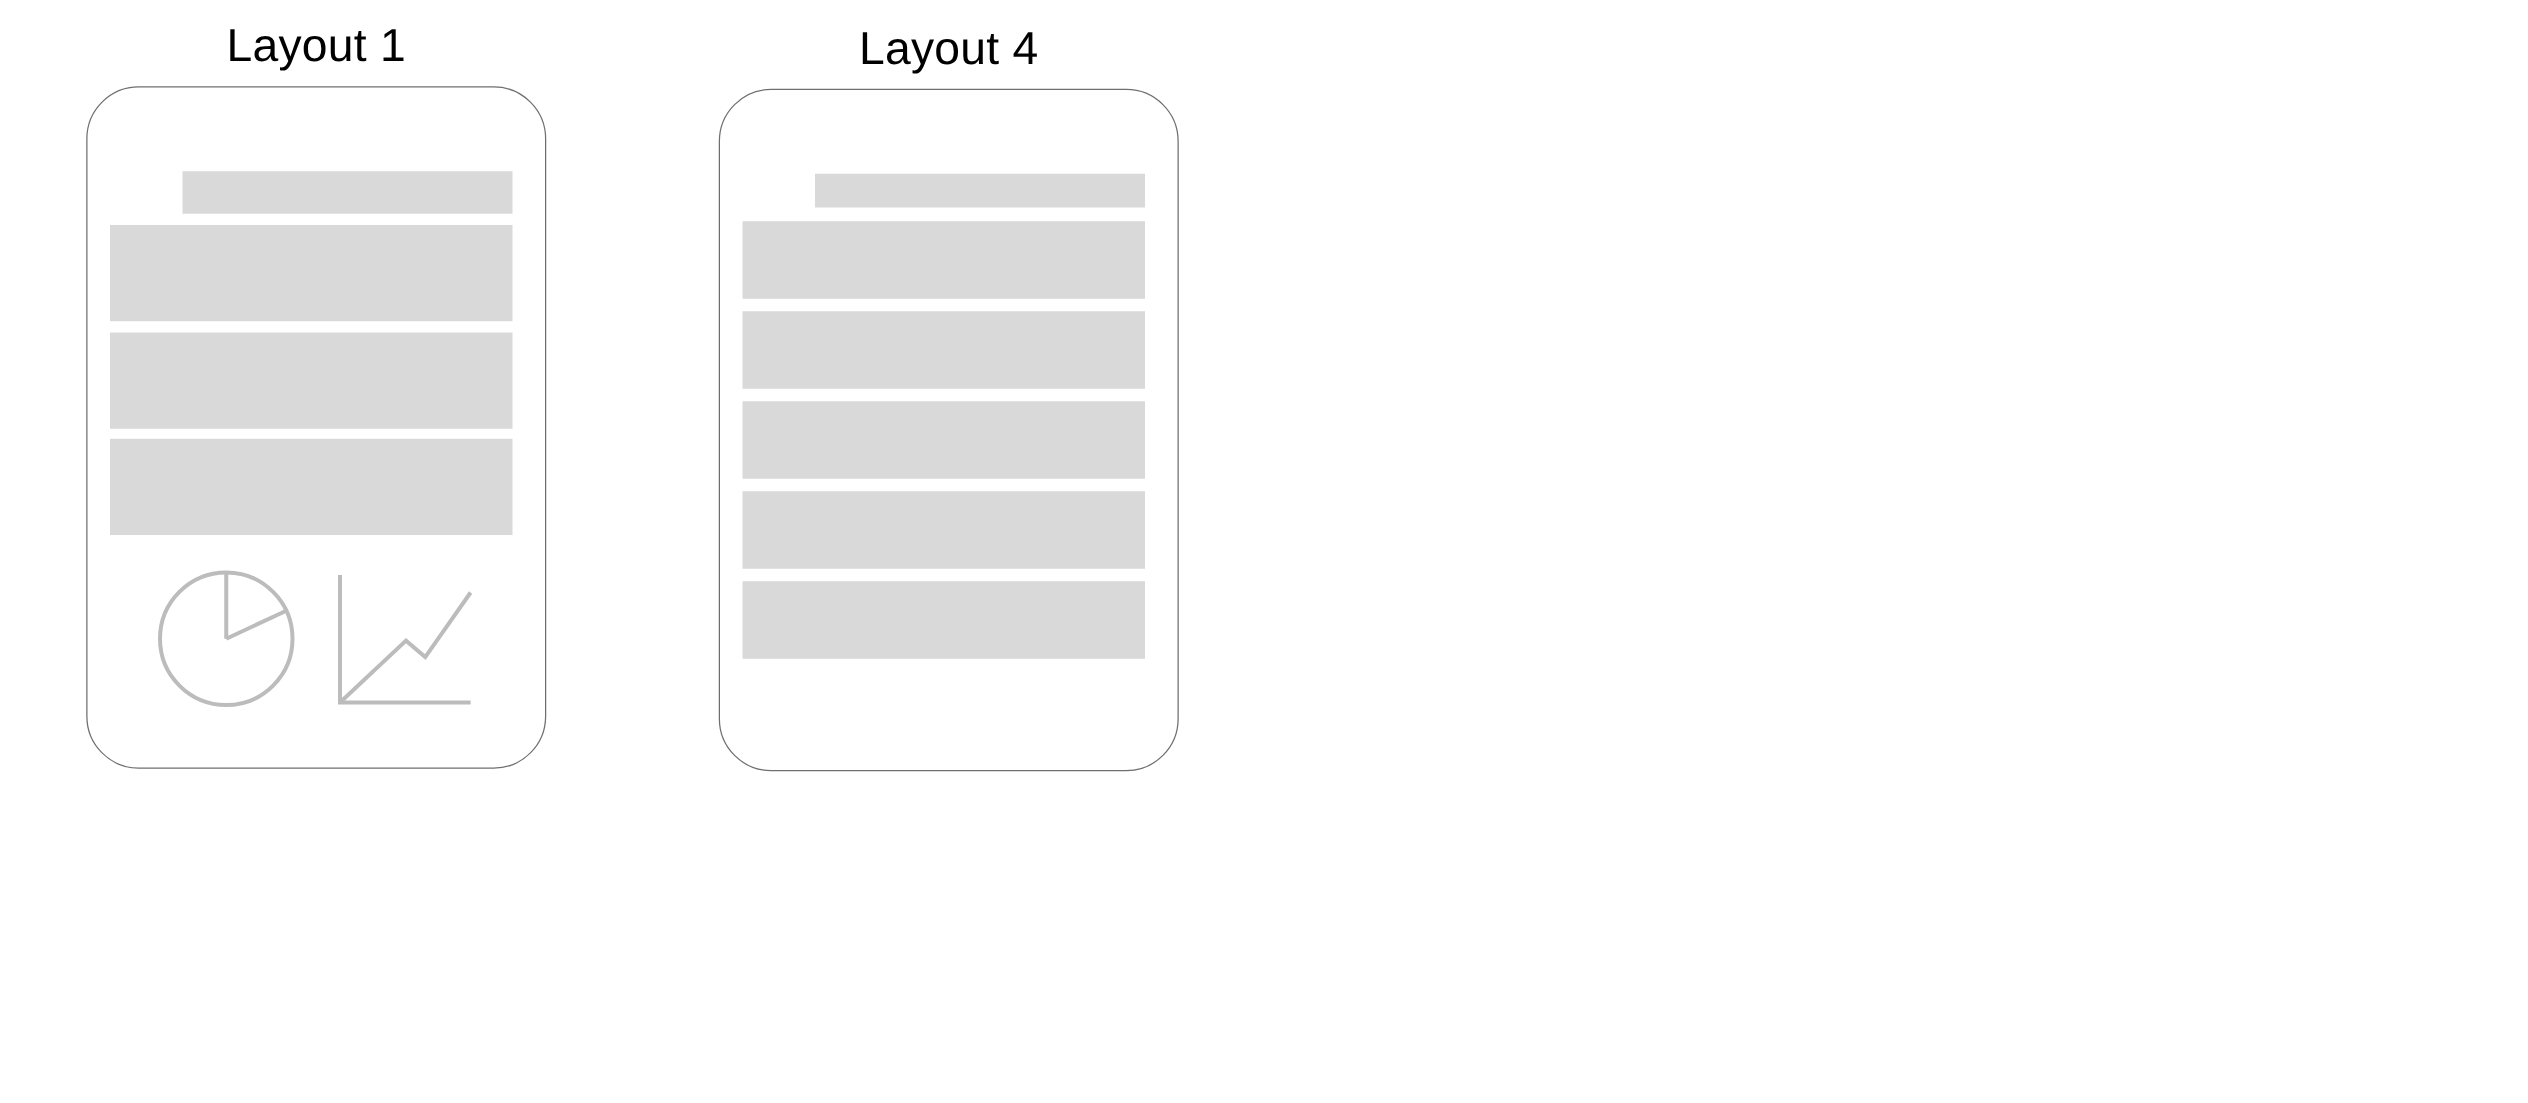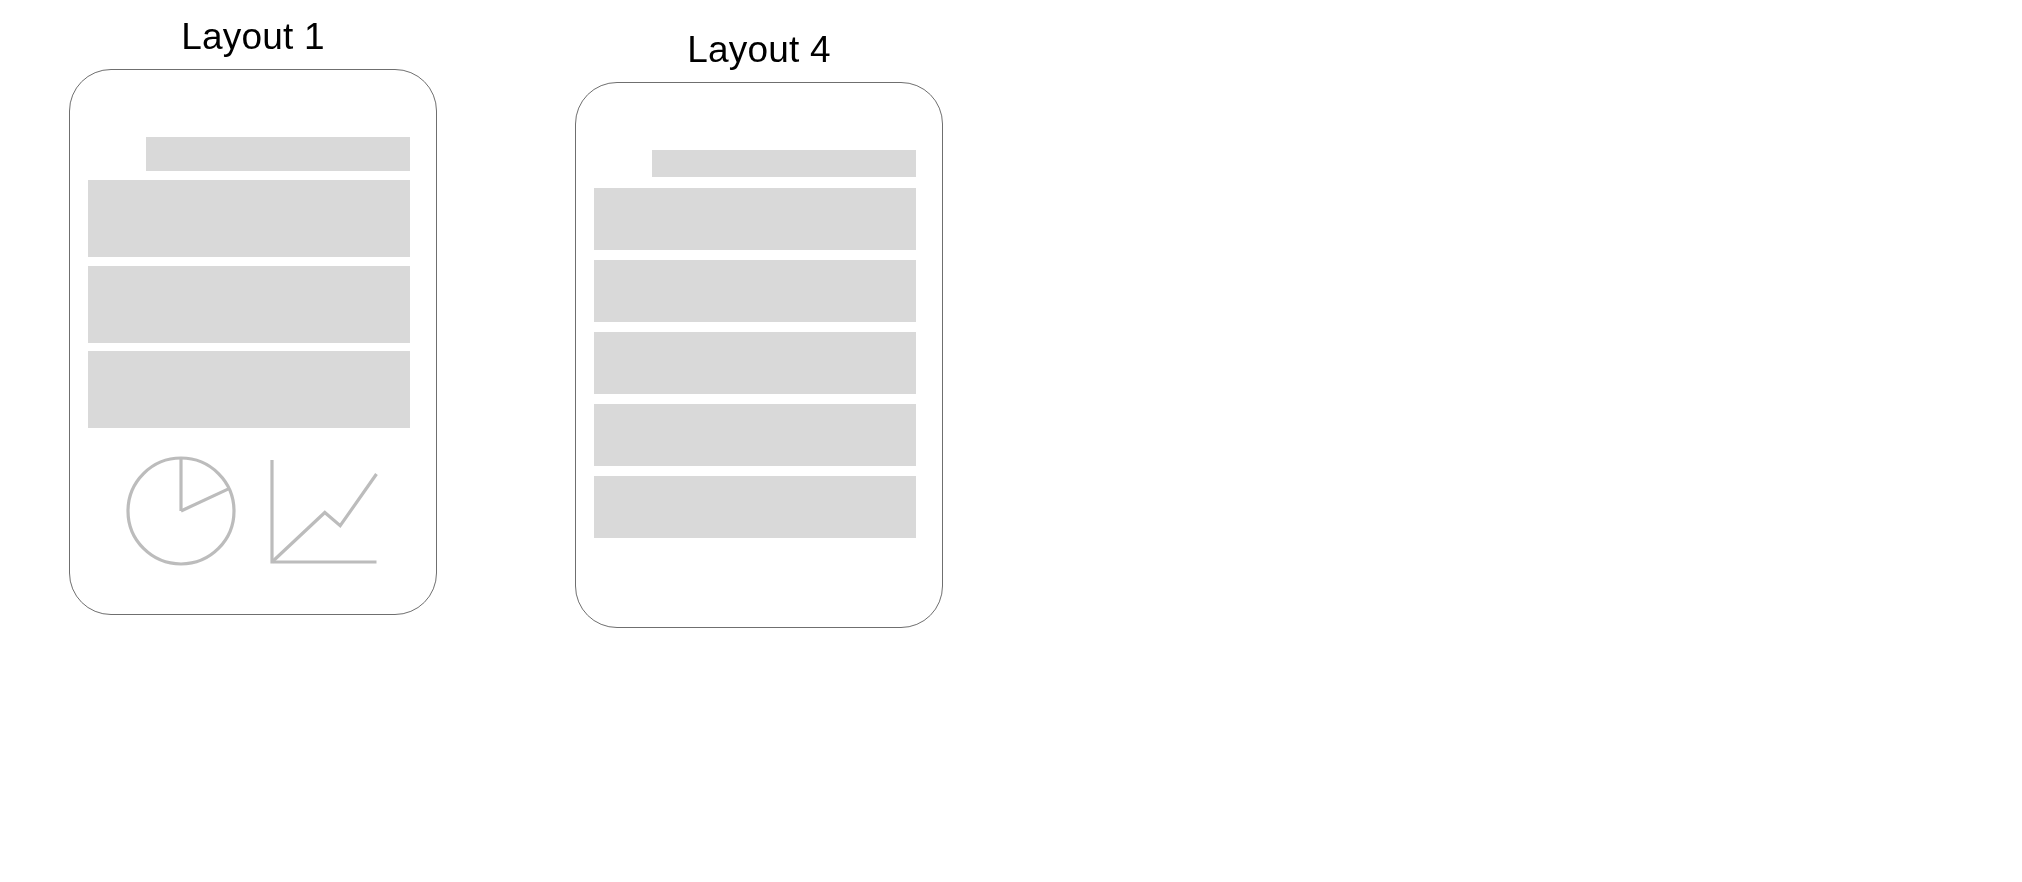--- a/index.html
+++ b/index.html
@@ -102,21 +102,21 @@
           <div style="position: absolute; left: 198px; top: 386px;">
     <svg class="chart-svg" width="110" height="110" viewBox="0 0 110 110">
       <polyline class="chart-stroke" points="4,4 4,106 108.5,106"></polyline>
       <polyline class="chart-stroke" points="4.0,106.0 56.8,56.5 72.2,69.7 108.5,18.0"></polyline>
     </svg>
           </div>
         </div>
       </div>
     </div>
     <div class="layout-col" style="width: 506px; height: 882px;">
-      <div class="layout-title" style="margin-top: 31px;">Layout 4</div>
+      <div class="layout-title" style="margin-top: 20px;">Layout 4</div>
       <div class="card" style="width: 368px; height: 546px; margin-top: 14px;">
         <div class="card-inner">
           <div class="blk" style="left: 76px; top: 67px; width: 264px; height: 27px;"></div>
           <div class="blk" style="left: 18px; top: 105px; width: 322px; height: 62px;"></div>
           <div class="blk" style="left: 18px; top: 177px; width: 322px; height: 62px;"></div>
           <div class="blk" style="left: 18px; top: 249px; width: 322px; height: 62px;"></div>
           <div class="blk" style="left: 18px; top: 321px; width: 322px; height: 62px;"></div>
           <div class="blk" style="left: 18px; top: 393px; width: 322px; height: 62px;"></div>
         </div>
       </div>

